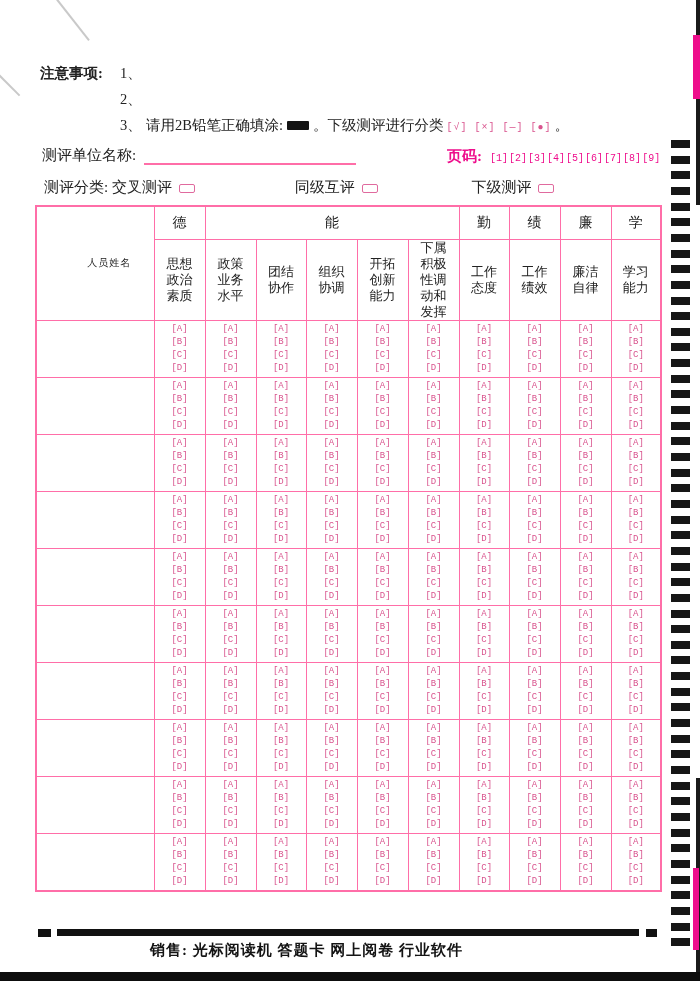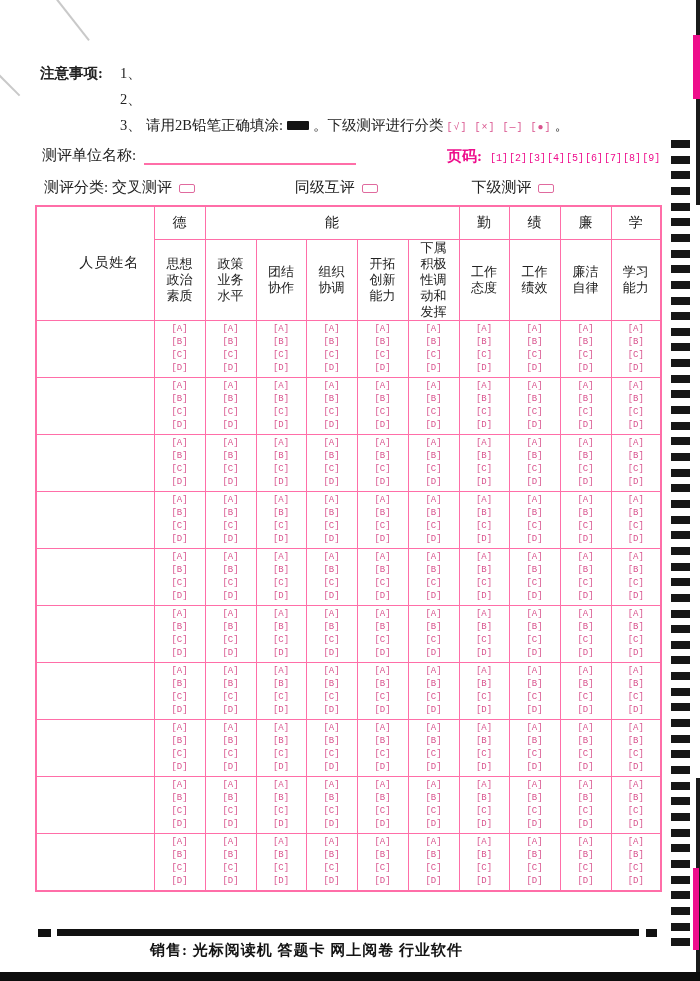--- a/index.html
+++ b/index.html
@@ -39,21 +39,21 @@
   .classrow { position:absolute; left:44px; top:178px; font-size:15px; white-space:nowrap; }
   .class-opt { display:inline-block; }
   .class-opt.o1 { } .class-opt.o2 { margin-left:96px; } .class-opt.o3 { margin-left:90px; }
   .chk {
     display:inline-block; width:16px; height:9px; border:1.5px solid #e06a9e;
     border-radius:2px; margin-left:7px; vertical-align:middle; background:#fff;
   }
   
   table.eval { position:absolute; left:35px; top:205px; width:625px; border-collapse:collapse; table-layout:fixed; border:2px solid var(--border-pink,#ff6ea8); }
   table.eval td { border:1px solid var(--border-pink,#ff6ea8); }
-  td.name-h { text-align:center; font-size:14px; letter-spacing:1px;padding-left:28px; }
+  td.name-h { text-align:center; font-size:10px; letter-spacing:1px;padding-left:28px; }
   td.grp { height:33px; text-align:center; font-size:14px; }
   td.sub { height:81px; text-align:center; font-size:13px; line-height:16px; white-space:pre-line; vertical-align:middle; }
   td.name-cell { background:#fff; }
   td.opt-cell { height:57px; text-align:center; vertical-align:middle; padding:2px 0; }
   .opt { font-family:"Liberation Mono","DejaVu Sans Mono",monospace; font-size:9px; line-height:13px; color:var(--bubble-pink,#d9548e); }
   
   .timing { position:absolute; left:671px; top:140px; width:20px; height:830px; }
   .tmark { position:absolute; left:0; width:19px; height:8px; background:#161616; }
   .sync-sq1 { position:absolute; left:38px; top:929px; width:13px; height:8px; background:#111; }
   .sync-bar { position:absolute; left:57px; top:929px; width:582px; height:7px; background:#111; }

